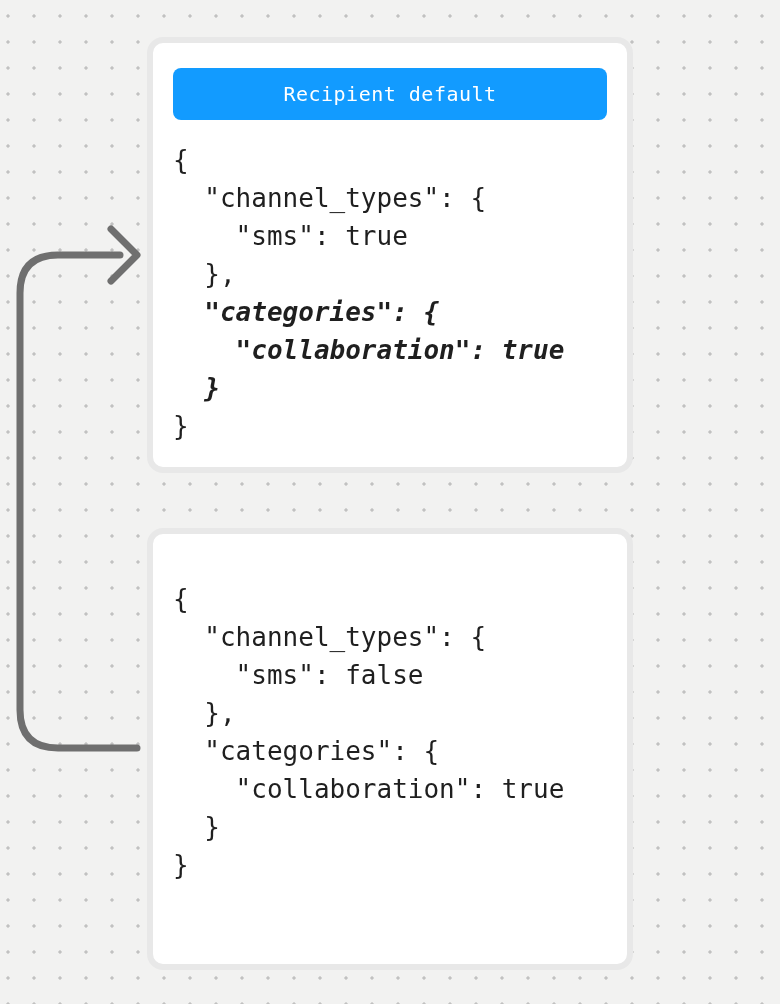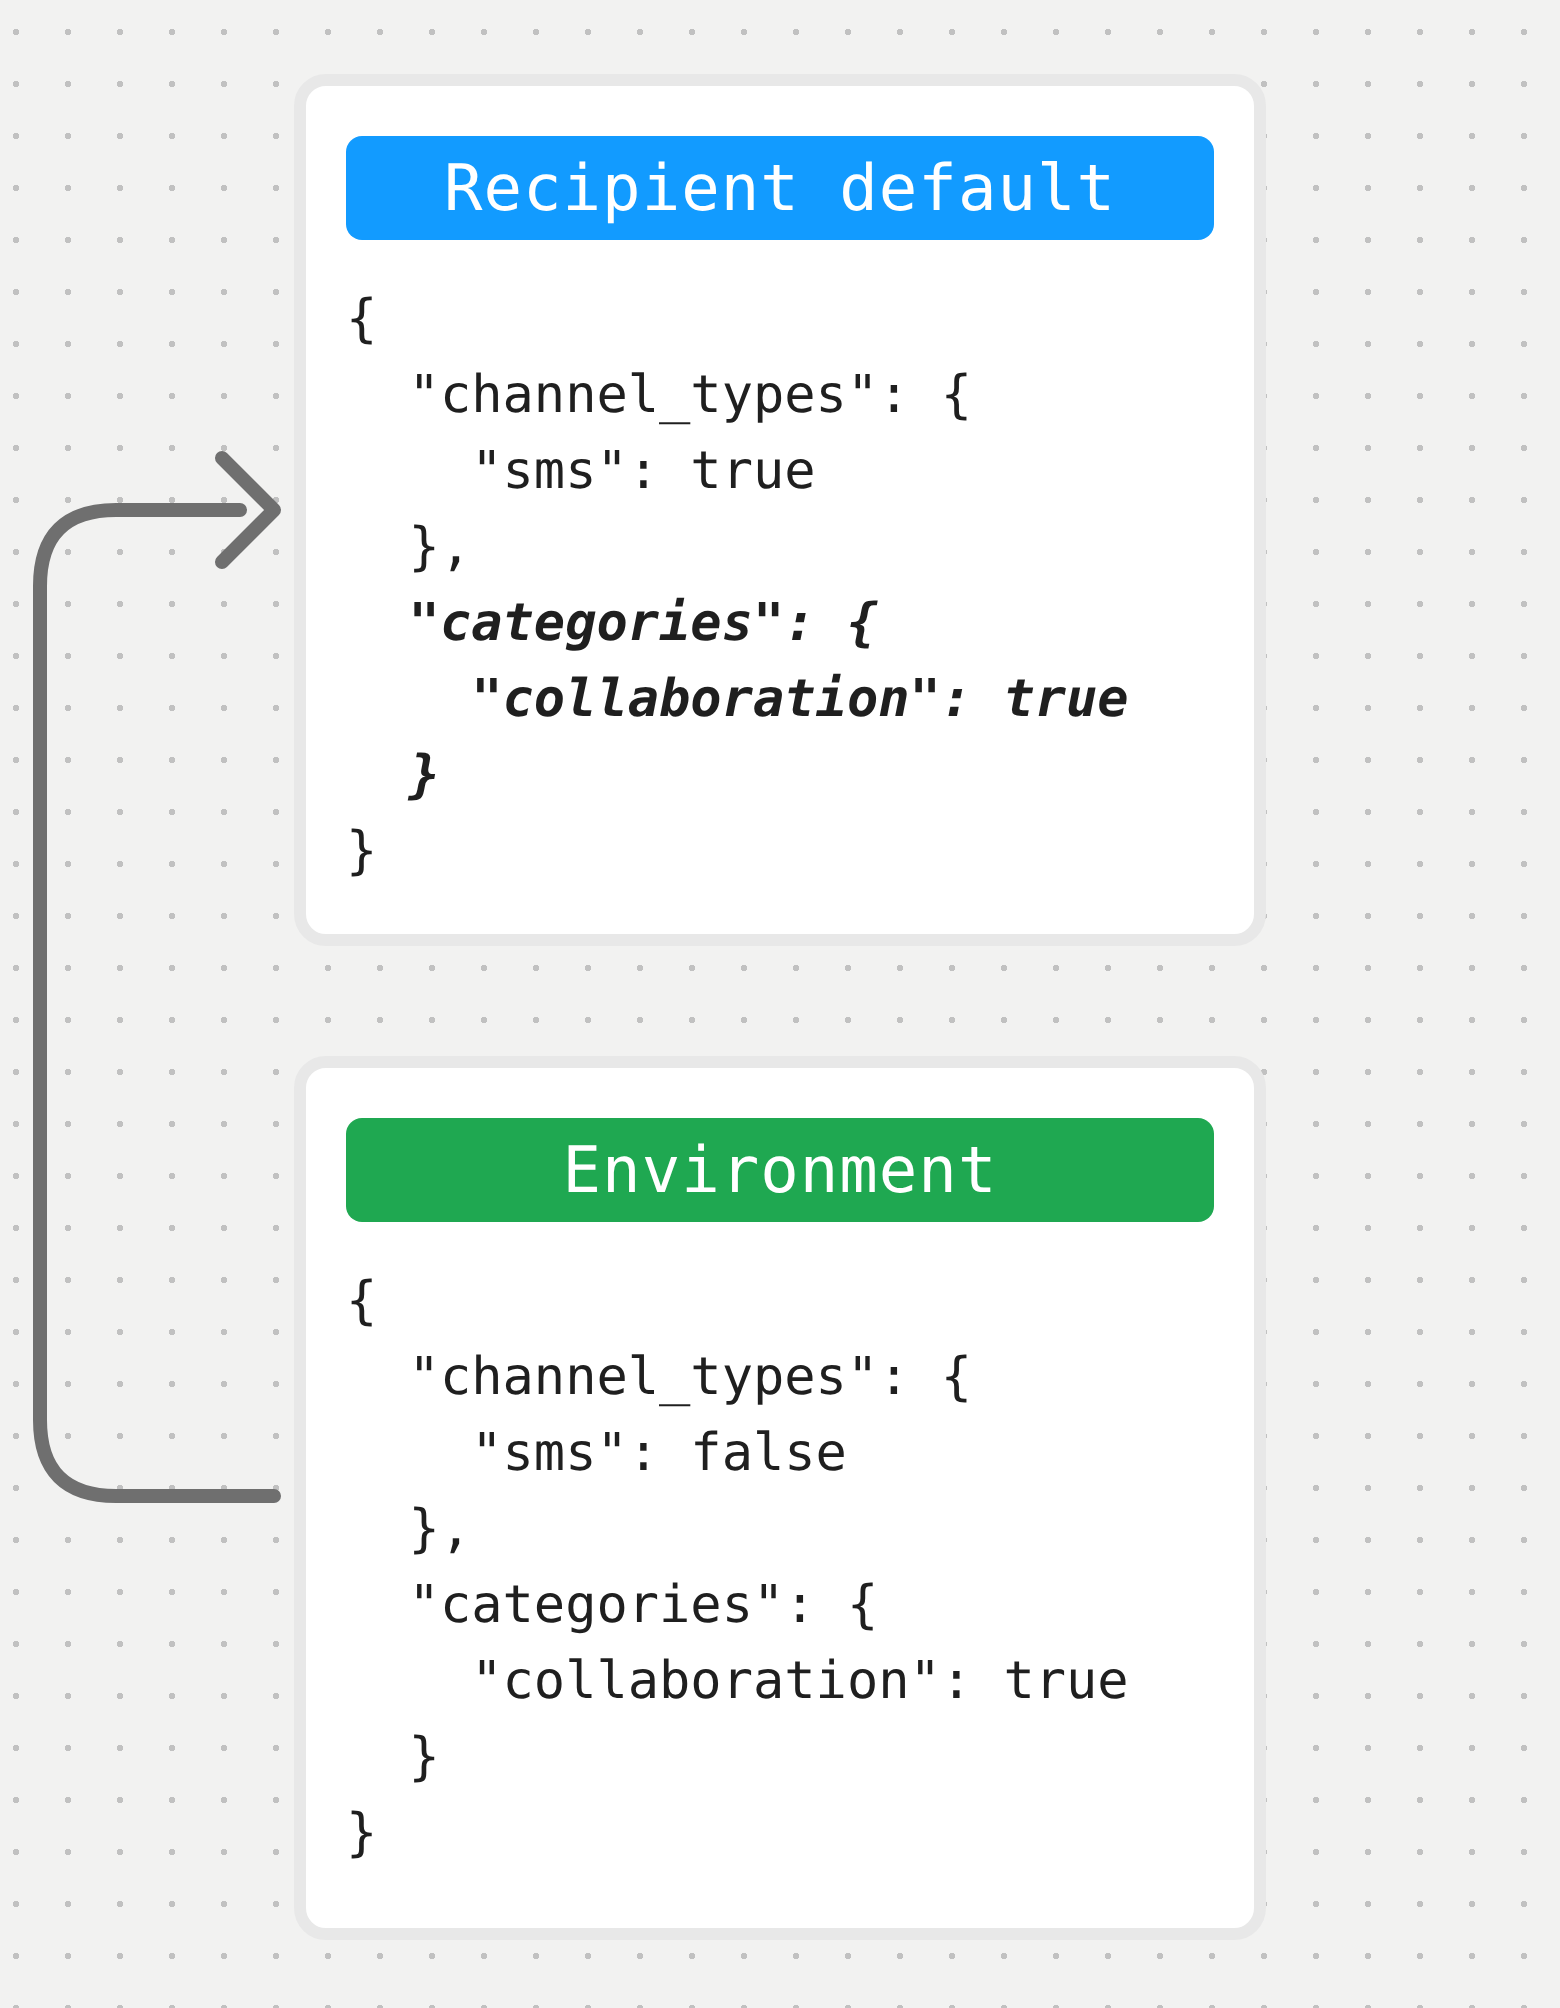--- a/index.html
+++ b/index.html
@@ -34,21 +34,21 @@
   .card.card-top { top: 37px; height: 436px; }
   .card.card-bottom { top: 528px; height: 442px; }
 
   .card-header {
     height: 52px;
     border-radius: 8px;
     display: flex;
     align-items: center;
     justify-content: center;
     color: #ffffff;
-    font-size: 32px;
+    font-size: 20px;
     letter-spacing: 0.5px;
   }
   .card-header.blue { background: #129bff; }
   .card-header.green { background: #1fa851; }
 
   .code {
     margin-top: 21px;
     color: #1f1f1f;
     font-size: 26px;
   }
@@ -80,23 +80,20 @@
     <div class="line">    "sms": true</div>
     <div class="line">  },</div>
     <div class="line em">  "categories": {</div>
     <div class="line em">    "collaboration": true</div>
     <div class="line em">  }</div>
     <div class="line">}</div>
   </div>
 </div>
 
 <div class="card card-bottom">
-  <div class="card-header green">
-    <span>Environment</span>
-  </div>
   <div class="code">
     <div class="line">{</div>
     <div class="line">  "channel_types": {</div>
     <div class="line">    "sms": false</div>
     <div class="line">  },</div>
     <div class="line">  "categories": {</div>
     <div class="line">    "collaboration": true</div>
     <div class="line">  }</div>
     <div class="line">}</div>
   </div>

